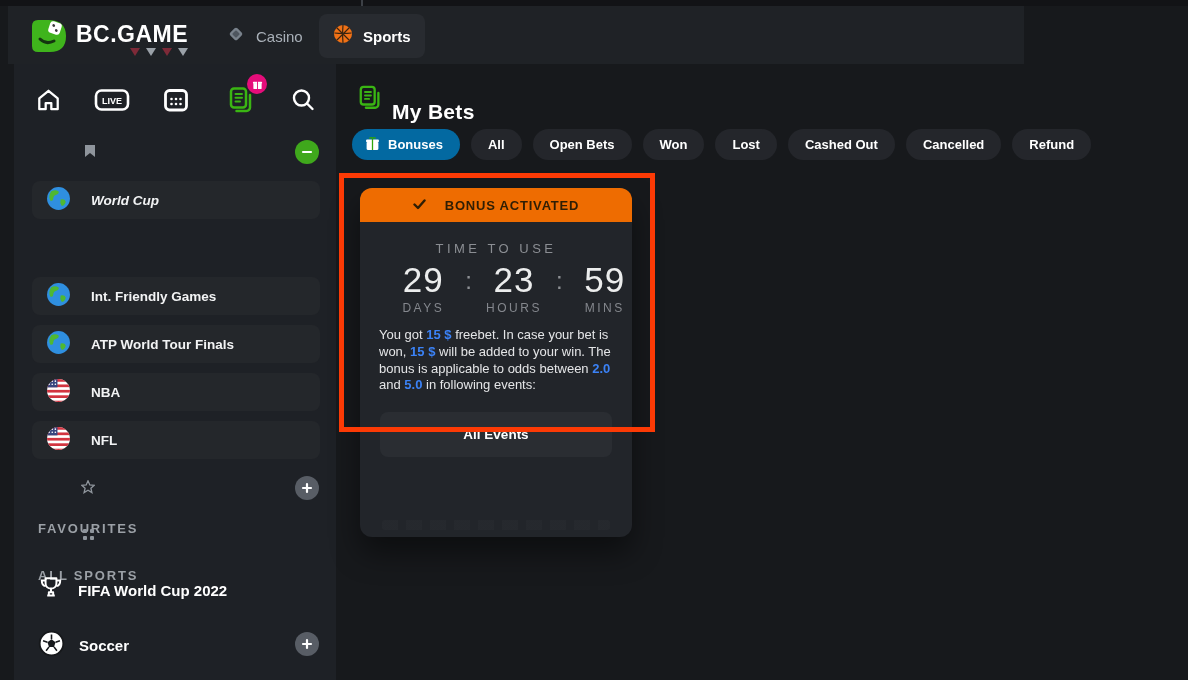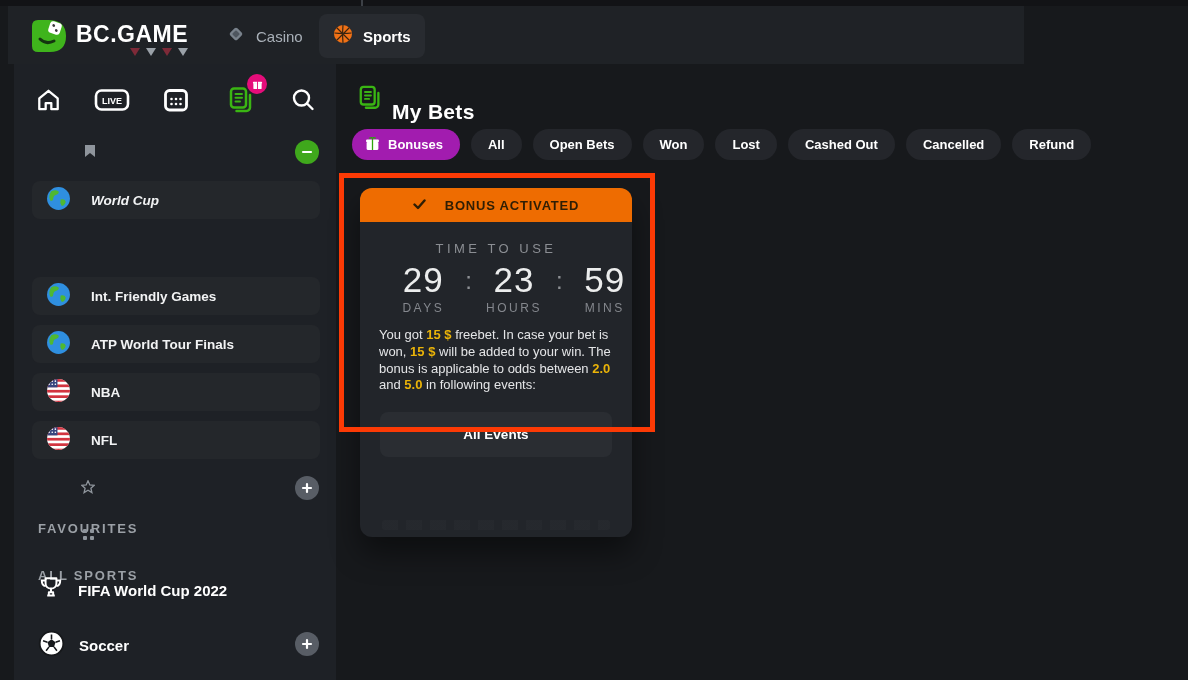--- a/index.html
+++ b/index.html
@@ -35,33 +35,33 @@
   .side-row { position:absolute; left:18px; width:288px; height:38px; background:#24272b; border-radius:8px; display:flex; align-items:center; gap:20px; padding-left:14px; cursor:pointer; }
   .side-row .lbl { color:#f2f3f4; font-size:13.5px; font-weight:700; }
   .sport-row { position:absolute; left:24px; display:flex; align-items:center; gap:14px; cursor:pointer; }
   .sport-row .lbl { color:#fff; font-size:15px; font-weight:700; }
 
   
   .main-title { position:absolute; left:392px; top:84px; font-size:21px; font-weight:700; color:#ffffff; letter-spacing:0.3px;margin-top:16px; }
   .main-title-icon { position:absolute; left:358px; top:84px; }
   .chips { position:absolute; left:352px; top:129px; display:flex; gap:11px; }
   .chip { height:31px; border-radius:16px; background:#24262b; color:#fff; font-size:13px; font-weight:700; display:flex; align-items:center; padding:0 17px; cursor:pointer; white-space:nowrap; }
-  .chip.active { background:#a21caf; padding:0 17px 0 13px; gap:8px; }
+  .chip.active { background:#0369a1; padding:0 17px 0 13px; gap:8px; }
 
   
   .card { position:absolute; left:360px; top:188px; width:272px; height:349px; background:#22252a; border-radius:12px; box-shadow:0 16px 30px rgba(0,0,0,0.45); }
   .card-header { height:34px; background:#ee6c01; border-radius:12px 12px 0 0; display:flex; align-items:center; justify-content:center; gap:19px; color:#2f1e04; font-size:13px; font-weight:700; letter-spacing:0.8px; }
   .time-title { margin-top:19px; text-align:center; color:#8b8e93; font-size:13px; font-weight:400; letter-spacing:3.5px; }
   .countdown { margin-top:6px; display:flex; justify-content:center; align-items:flex-start; gap:12px;padding-left:36px; }
   .cd-col { text-align:center; min-width:60px; }
   .cd-num { color:#eceded; font-size:35px; font-weight:400; letter-spacing:1px; line-height:1.05; }
   .cd-lbl { margin-top:2px; color:#84878d; font-size:12px; font-weight:400; letter-spacing:2.5px; }
   .cd-colon { color:#8d9094; font-size:24px; padding-top:5px; }
   .desc { margin:12px 19px 0 19px; color:#e4e5e7; font-size:13px; line-height:1.3; }
-  .desc b { color:#eab308; font-weight:700; }
+  .desc b { color:#3b82f6; font-weight:700; }
   .all-events { margin:18px auto 0 auto; width:232px; height:45px; background:#2a2d32; border-radius:8px; display:flex; align-items:center; justify-content:center; color:#fff; font-size:13.5px; font-weight:700; cursor:pointer; }
   .ghost-row { position:absolute; left:22px; right:22px; bottom:7px; height:10px; opacity:.4;
     background:repeating-linear-gradient(90deg,#2b2e33 0 16px, transparent 16px 24px); border-radius:3px; }
 
   
   .annotation { position:absolute; left:339px; top:173px; width:316px; height:259px; border:5px solid #fc3a05; z-index:60; pointer-events:none; }
 </style>
 </head>
 <body>
 

